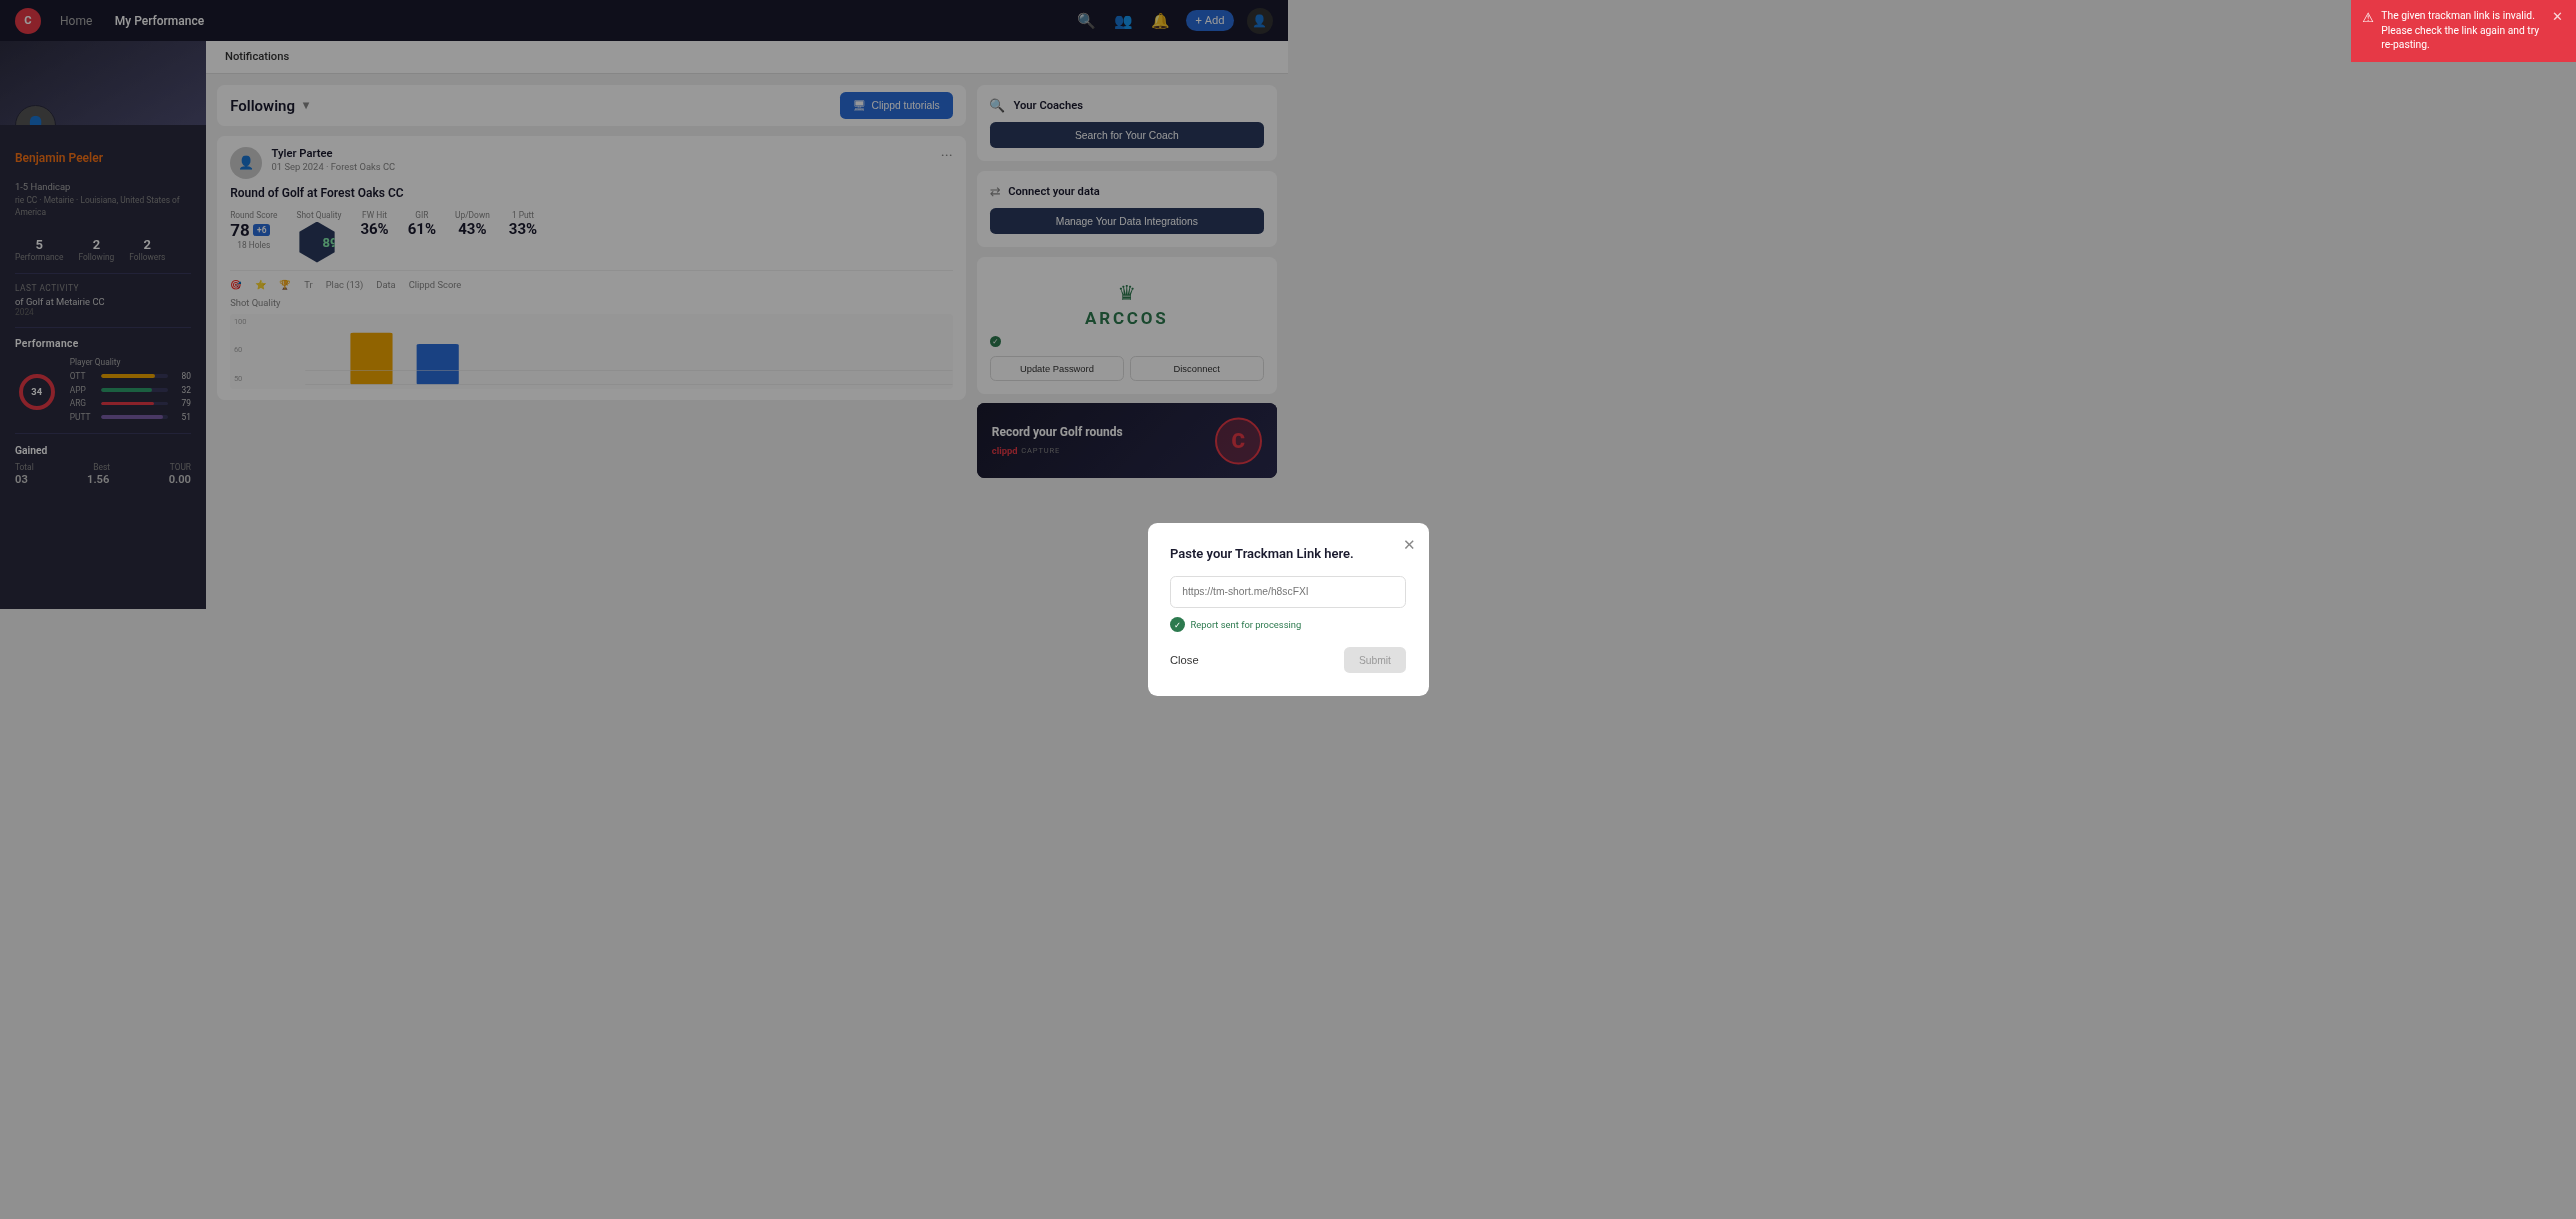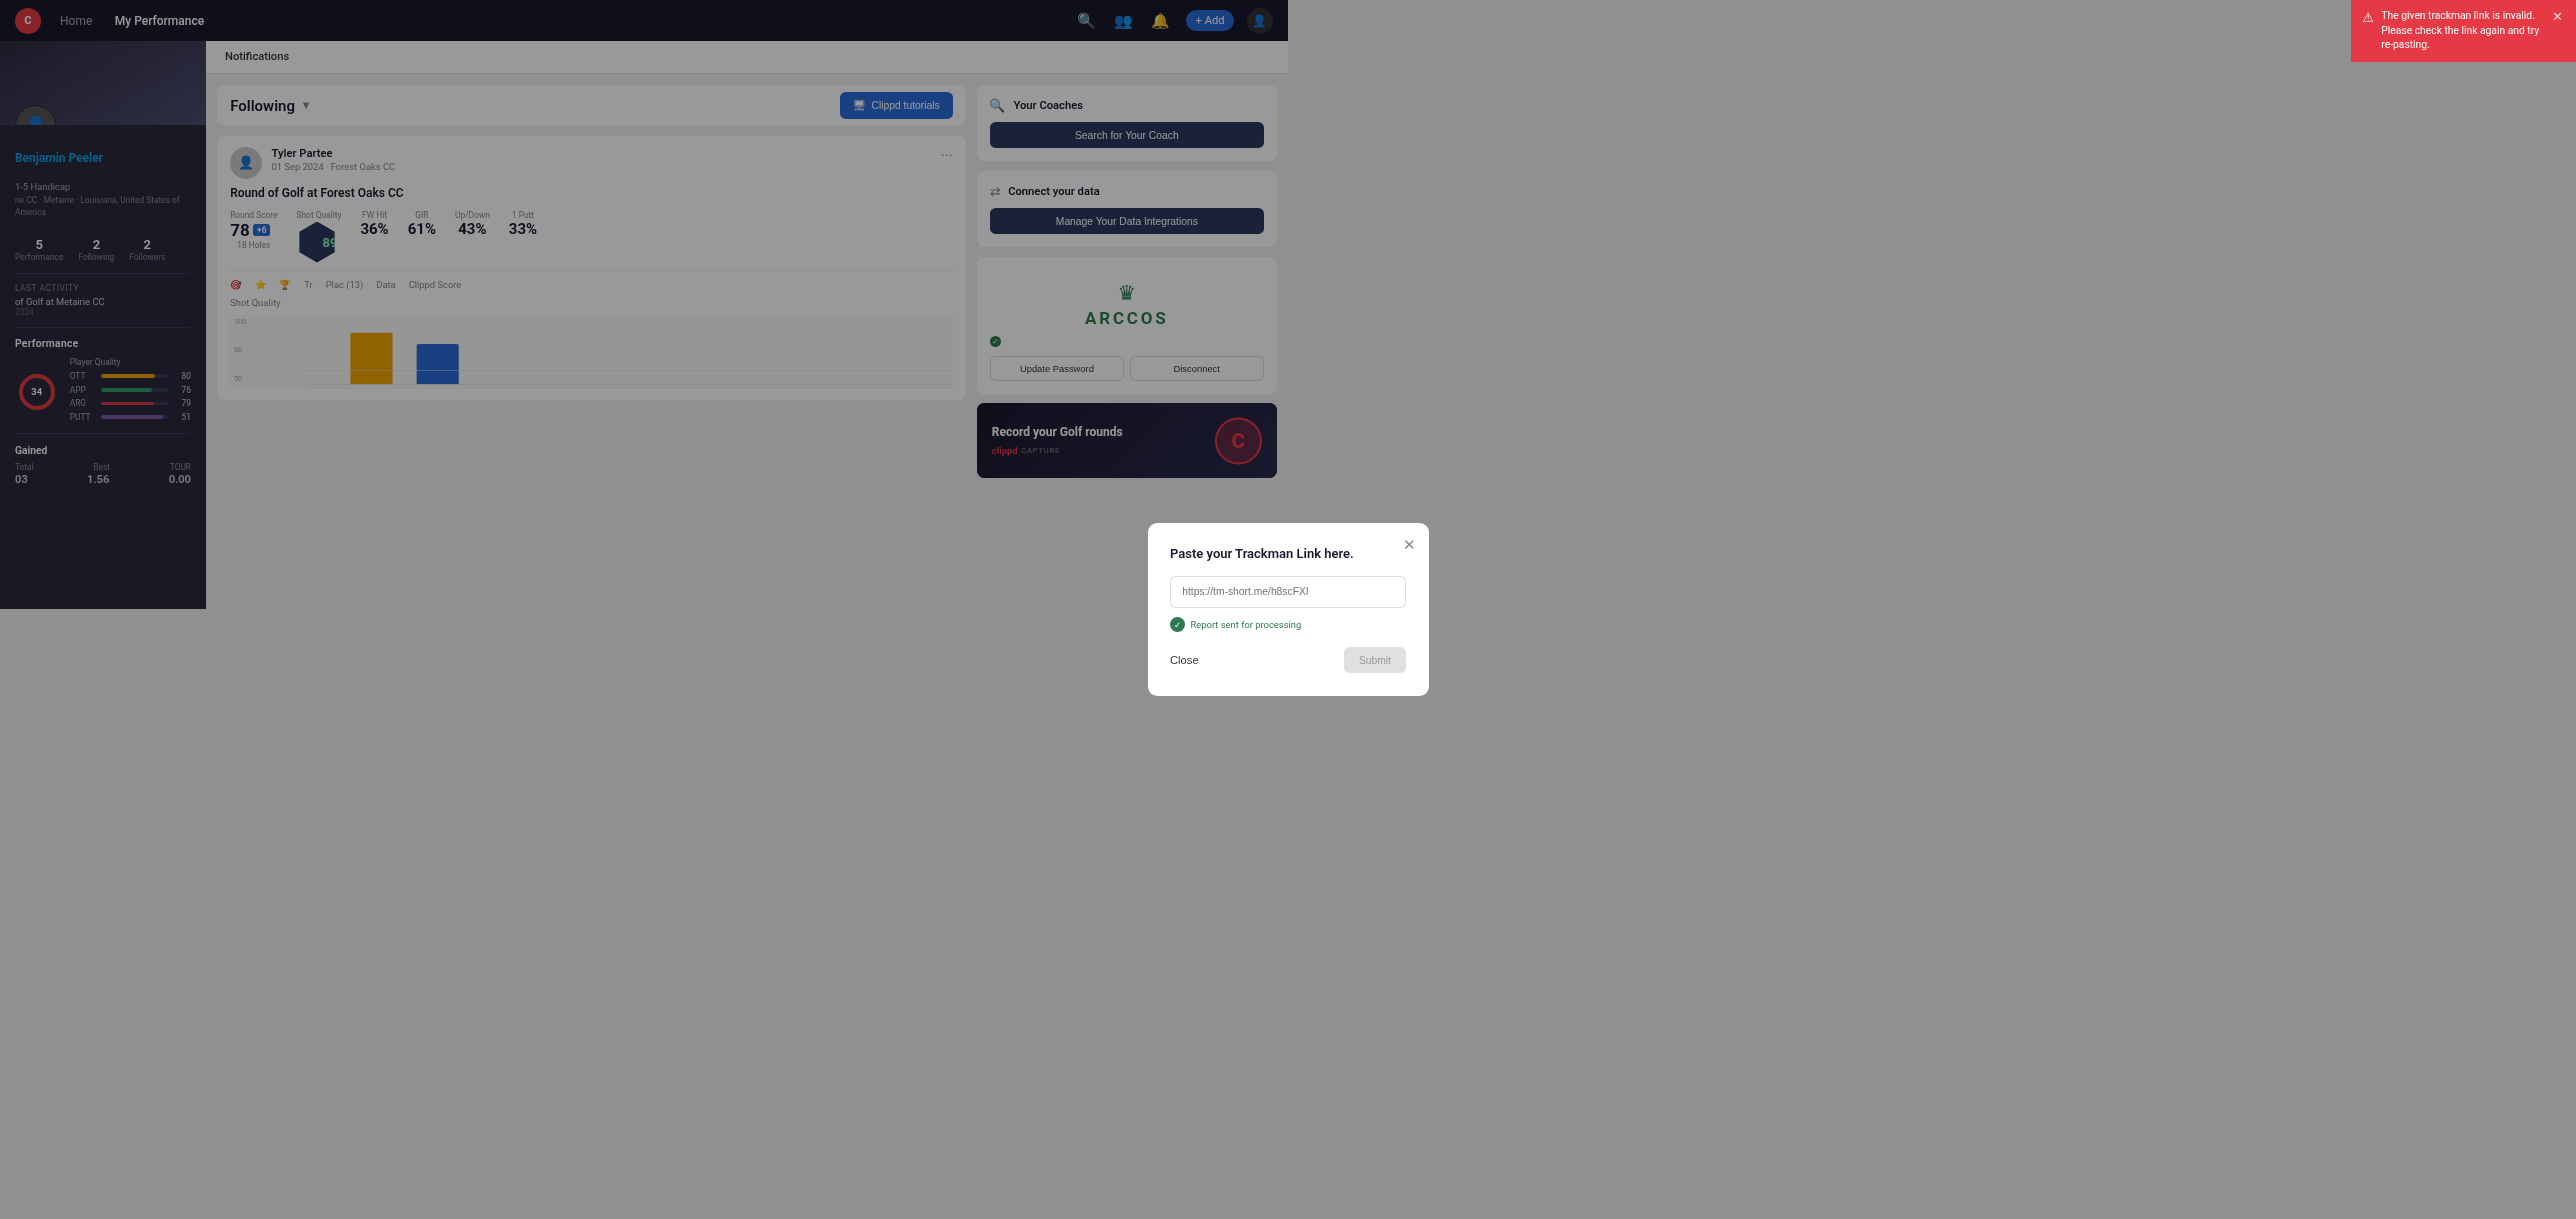--- a/index.html
+++ b/index.html
@@ -143,21 +143,21 @@
       background: #555;
       border: 1.9px solid #2a2a3e;
       display: flex; align-items: center; justify-content: center;
       color: #aaa;
       font-size: 17px;
     }
     .sidebar-profile {
       padding: 26px 15px 11.2px;
     }
     .sidebar-name {
-      color: #0ea5e9;
+      color: #f97316;
       font-size: 12px;
       font-weight: 600;
     }
     .sidebar-handicap {
       color: #aaa;
       font-size: 9.4px;
       margin-top: 16px;
     }
     .sidebar-location {
       color: #888;
@@ -750,21 +750,21 @@
           <div class="sidebar-quality-bar-bg">
               <div class="sidebar-quality-bar" style="width:80%;background:#f0a500"></div>
             </div>
           <span class="sidebar-quality-value">80</span>
         </div>
         <div class="sidebar-quality-row">
           <span class="sidebar-quality-label">APP</span>
           <div class="sidebar-quality-bar-bg">
               <div class="sidebar-quality-bar" style="width:76%;background:#2d9e6b"></div>
             </div>
-          <span class="sidebar-quality-value">76</span>
+          <span class="sidebar-quality-value">32</span>
         </div>
         <div class="sidebar-quality-row">
           <span class="sidebar-quality-label">ARG</span>
           <div class="sidebar-quality-bar-bg">
               <div class="sidebar-quality-bar" style="width:79%;background:#e63946"></div>
             </div>
           <span class="sidebar-quality-value">79</span>
         </div>
         <div class="sidebar-quality-row">
           <span class="sidebar-quality-label">PUTT</span>

